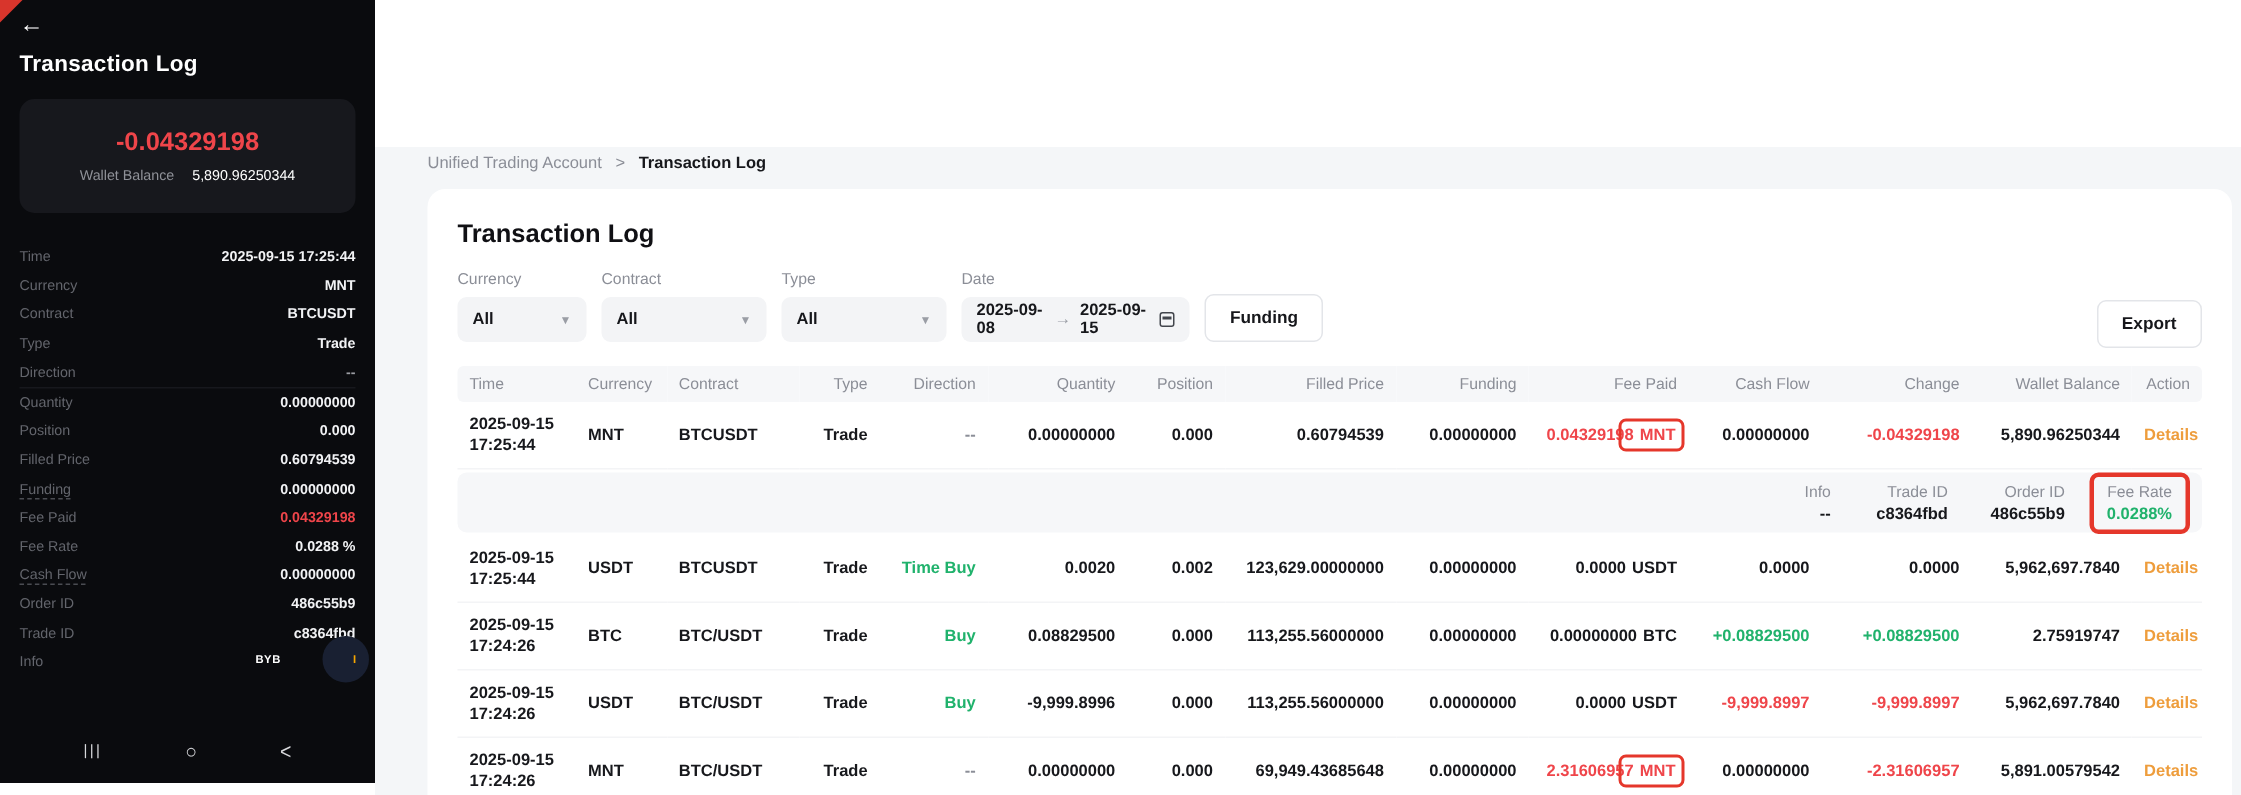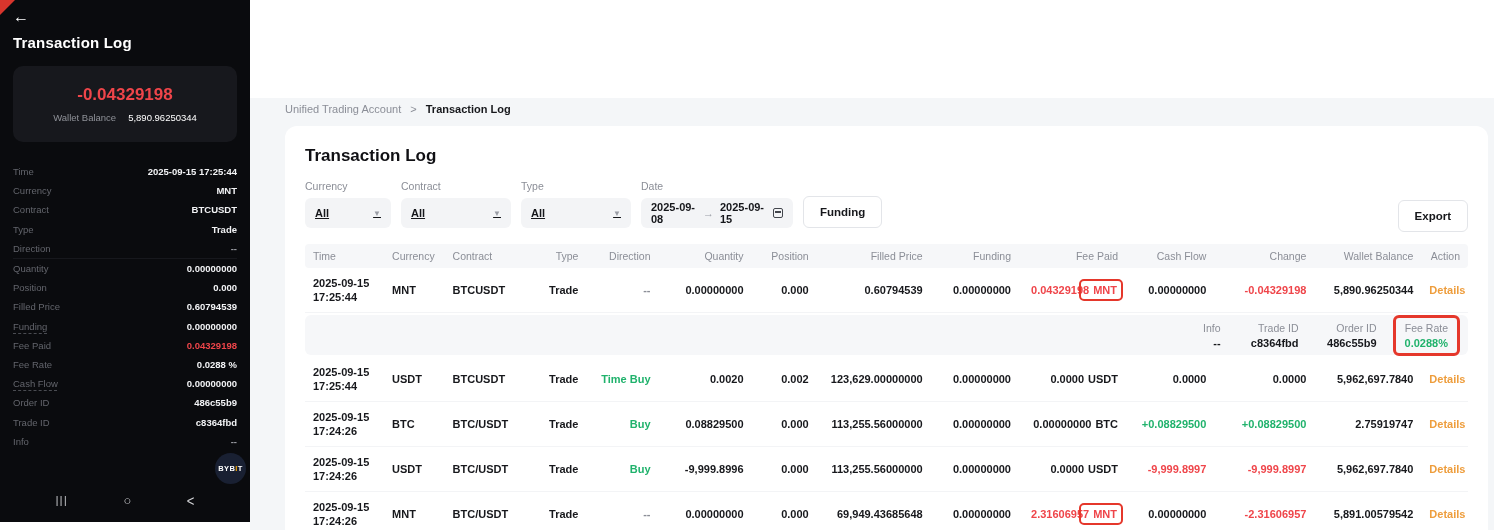--- a/index.html
+++ b/index.html
@@ -22,39 +22,39 @@
   .mbl{color:#8f9198;}
   .mbv{color:#fff;}
   .mfields{margin-top:20px;}
   .mrow{display:flex;justify-content:space-between;align-items:center;padding:4.1px 0;}
   .mrow.sep{border-bottom:1px solid #17181d;}
   .ml{font-size:9.5px;color:#63656c;}
   .ml.dash{text-decoration:underline dashed 1px;text-decoration-color:#4a4c52;text-underline-offset:2.5px;}
   .mv{font-size:9.5px;font-weight:700;color:#f2f3f5;}
   .mv.neg{color:var(--negative);}
   .mv.mut{color:#9b9da3;}
-  .bybit-logo{position:absolute;right:4px;top:453px;width:31px;height:31px;border-radius:50%;background:#192032;display:flex;align-items:center;justify-content:center;font-size:7.5px;font-weight:800;letter-spacing:.4px;color:#fff;}
+  .bybit-logo{position:absolute;right:4px;top:424px;width:31px;height:31px;border-radius:50%;background:#192032;display:flex;align-items:center;justify-content:center;font-size:7.5px;font-weight:800;letter-spacing:.4px;color:#fff;gap:48px;}
   .bybit-logo .i{color:var(--accent);}
   .mnav{position:absolute;left:0;right:0;bottom:0;height:44px;display:flex;align-items:center;justify-content:space-around;padding:0 28px;color:#d7d8db;}
   .nav-recents{font-size:10px;letter-spacing:1.6px;}
   .nav-home{font-size:13px;}
   .nav-back{font-size:13px;transform:scaleY(1.15);}
 
   
   .graybg{position:absolute;left:250px;top:98px;right:0;bottom:0;background:#f4f6f8;}
   .crumbs{position:absolute;left:285px;top:103px;font-size:11px;color:#8b8e97;z-index:2;}
   .crumbs .cur{color:#17181c;font-weight:600;margin-left:6px;}
   .crumbs .sep{margin-left:6px;}
   .card{position:absolute;left:285px;top:126px;right:6px;bottom:0;background:#fff;border-radius:12px 12px 0 0;padding:16px 20px 0;z-index:2;}
   .dtitle{font-size:17px;font-weight:700;color:#101014;margin-top:4px;}
 
   .filters{display:flex;align-items:flex-end;gap:10px;margin-top:14px;}
   .fgroup{display:flex;flex-direction:column;gap:6px;}
   .flabel{font-size:10.5px;color:#8b8e97;}
-  .sel{display:flex;align-items:center;justify-content:space-between;background:#f3f4f6;border-radius:6px;height:30px;padding:0 10px;font-size:11px;font-weight:700;color:#16171b;cursor:pointer;text-decoration:underline;}
+  .sel{display:flex;align-items:center;justify-content:space-between;background:#f3f4f6;border-radius:6px;height:30px;padding:0 10px;font-size:11px;font-weight:700;color:#16171b;cursor:pointer;}
   .caret{color:#9a9da5;font-size:8px;margin-left:8px;}
   .w-currency{width:86px}.w-contract{width:110px}.w-type{width:110px}
   .datebox{width:152px;display:flex;align-items:center;gap:6px;background:#f3f4f6;border-radius:6px;height:30px;padding:0 10px;font-size:11px;font-weight:700;color:#16171b;cursor:pointer;justify-content:space-between;}
   .datebox .arr{color:#9a9da5;font-weight:400;}
   .cal{width:10px;height:10px;border:1.4px solid #43464d;border-radius:2px;position:relative;margin-left:1px;flex:none;}
   .cal:before{content:"";position:absolute;left:1px;right:1px;top:2.2px;height:1.4px;background:#43464d;}
   .btn{background:#fff;border:1px solid #e3e5e9;border-radius:6px;height:32px;padding:0 16px;font-weight:700;font-size:11.5px;color:#16171b;cursor:pointer;font-family:inherit;}
   .export{position:absolute;right:20px;top:74px;}
 
   table{width:100%;border-collapse:collapse;table-layout:fixed;margin-top:16px;}

